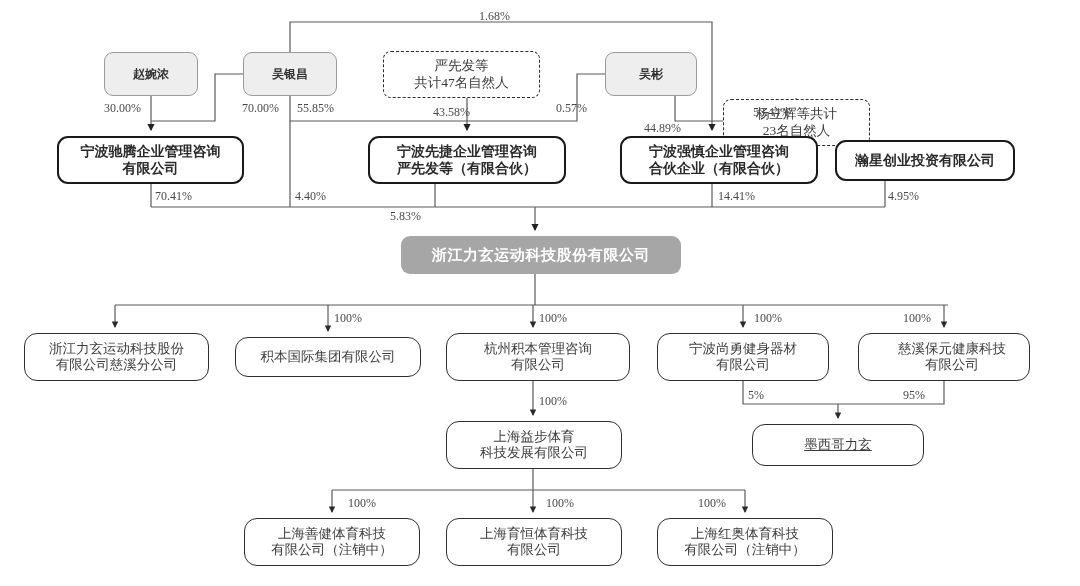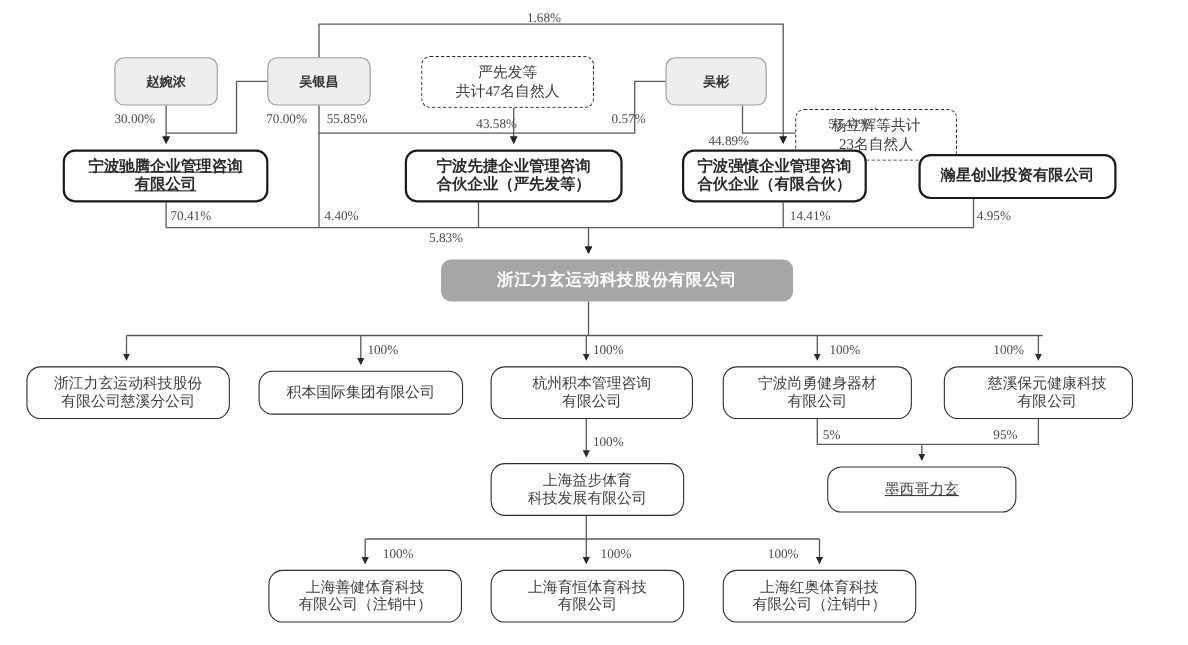--- a/index.html
+++ b/index.html
@@ -166,36 +166,36 @@
         <span class="node-label">严先发等
 共计47名自然人</span>
       </div>
       <div class="node person" style="left: 605px; top: 52px; width: 92px; height: 44px;">
         <span class="node-label">吴彬</span>
       </div>
       <div class="node dashed" style="left: 723px; top: 51px; width: 147px; height: 47px; margin-top: 48px;">
         <span class="node-label">杨立辉等共计
 23名自然人</span>
       </div>
-      <div class="node platform" style="left: 57px; top: 136px; width: 187px; height: 48px; text-decoration: underline;">
+      <div class="node platform" style="left: 57px; top: 136px; width: 187px; height: 48px;">
         <span class="node-label">宁波驰腾企业管理咨询
 有限公司</span>
       </div>
       <div class="node platform" style="left: 368px; top: 136px; width: 198px; height: 48px;">
         <span class="node-label">宁波先捷企业管理咨询
-合伙企业（严先发等）</span>
-      </div>
-      <div class="node platform" style="left: 620px; top: 136px; width: 168px; height: 48px;">
+严先发等（有限合伙）</span>
+      </div>
+      <div class="node platform" style="left: 620px; top: 136px; width: 198px; height: 48px;">
         <span class="node-label">宁波强慎企业管理咨询
 合伙企业（有限合伙）</span>
       </div>
       <div class="node platform" style="left: 835px; top: 140px; width: 180px; height: 41px;">
         <span class="node-label">瀚星创业投资有限公司</span>
       </div>
-      <div class="node issuer" style="left: 401px; top: 236px; width: 320px; height: 38px;">
+      <div class="node issuer" style="left: 401px; top: 236px; width: 280px; height: 38px;">
         <span class="node-label">浙江力玄运动科技股份有限公司</span>
       </div>
       <div class="node sub" style="left: 24px; top: 333px; width: 185px; height: 48px; justify-content: center;">
         <span class="node-label">浙江力玄运动科技股份
 有限公司慈溪分公司</span>
       </div>
       <div class="node sub" style="left: 235px; top: 337px; width: 186px; height: 40px;">
         <span class="node-label">积本国际集团有限公司</span>
       </div>
       <div class="node sub" style="left: 446px; top: 333px; width: 184px; height: 48px;">

